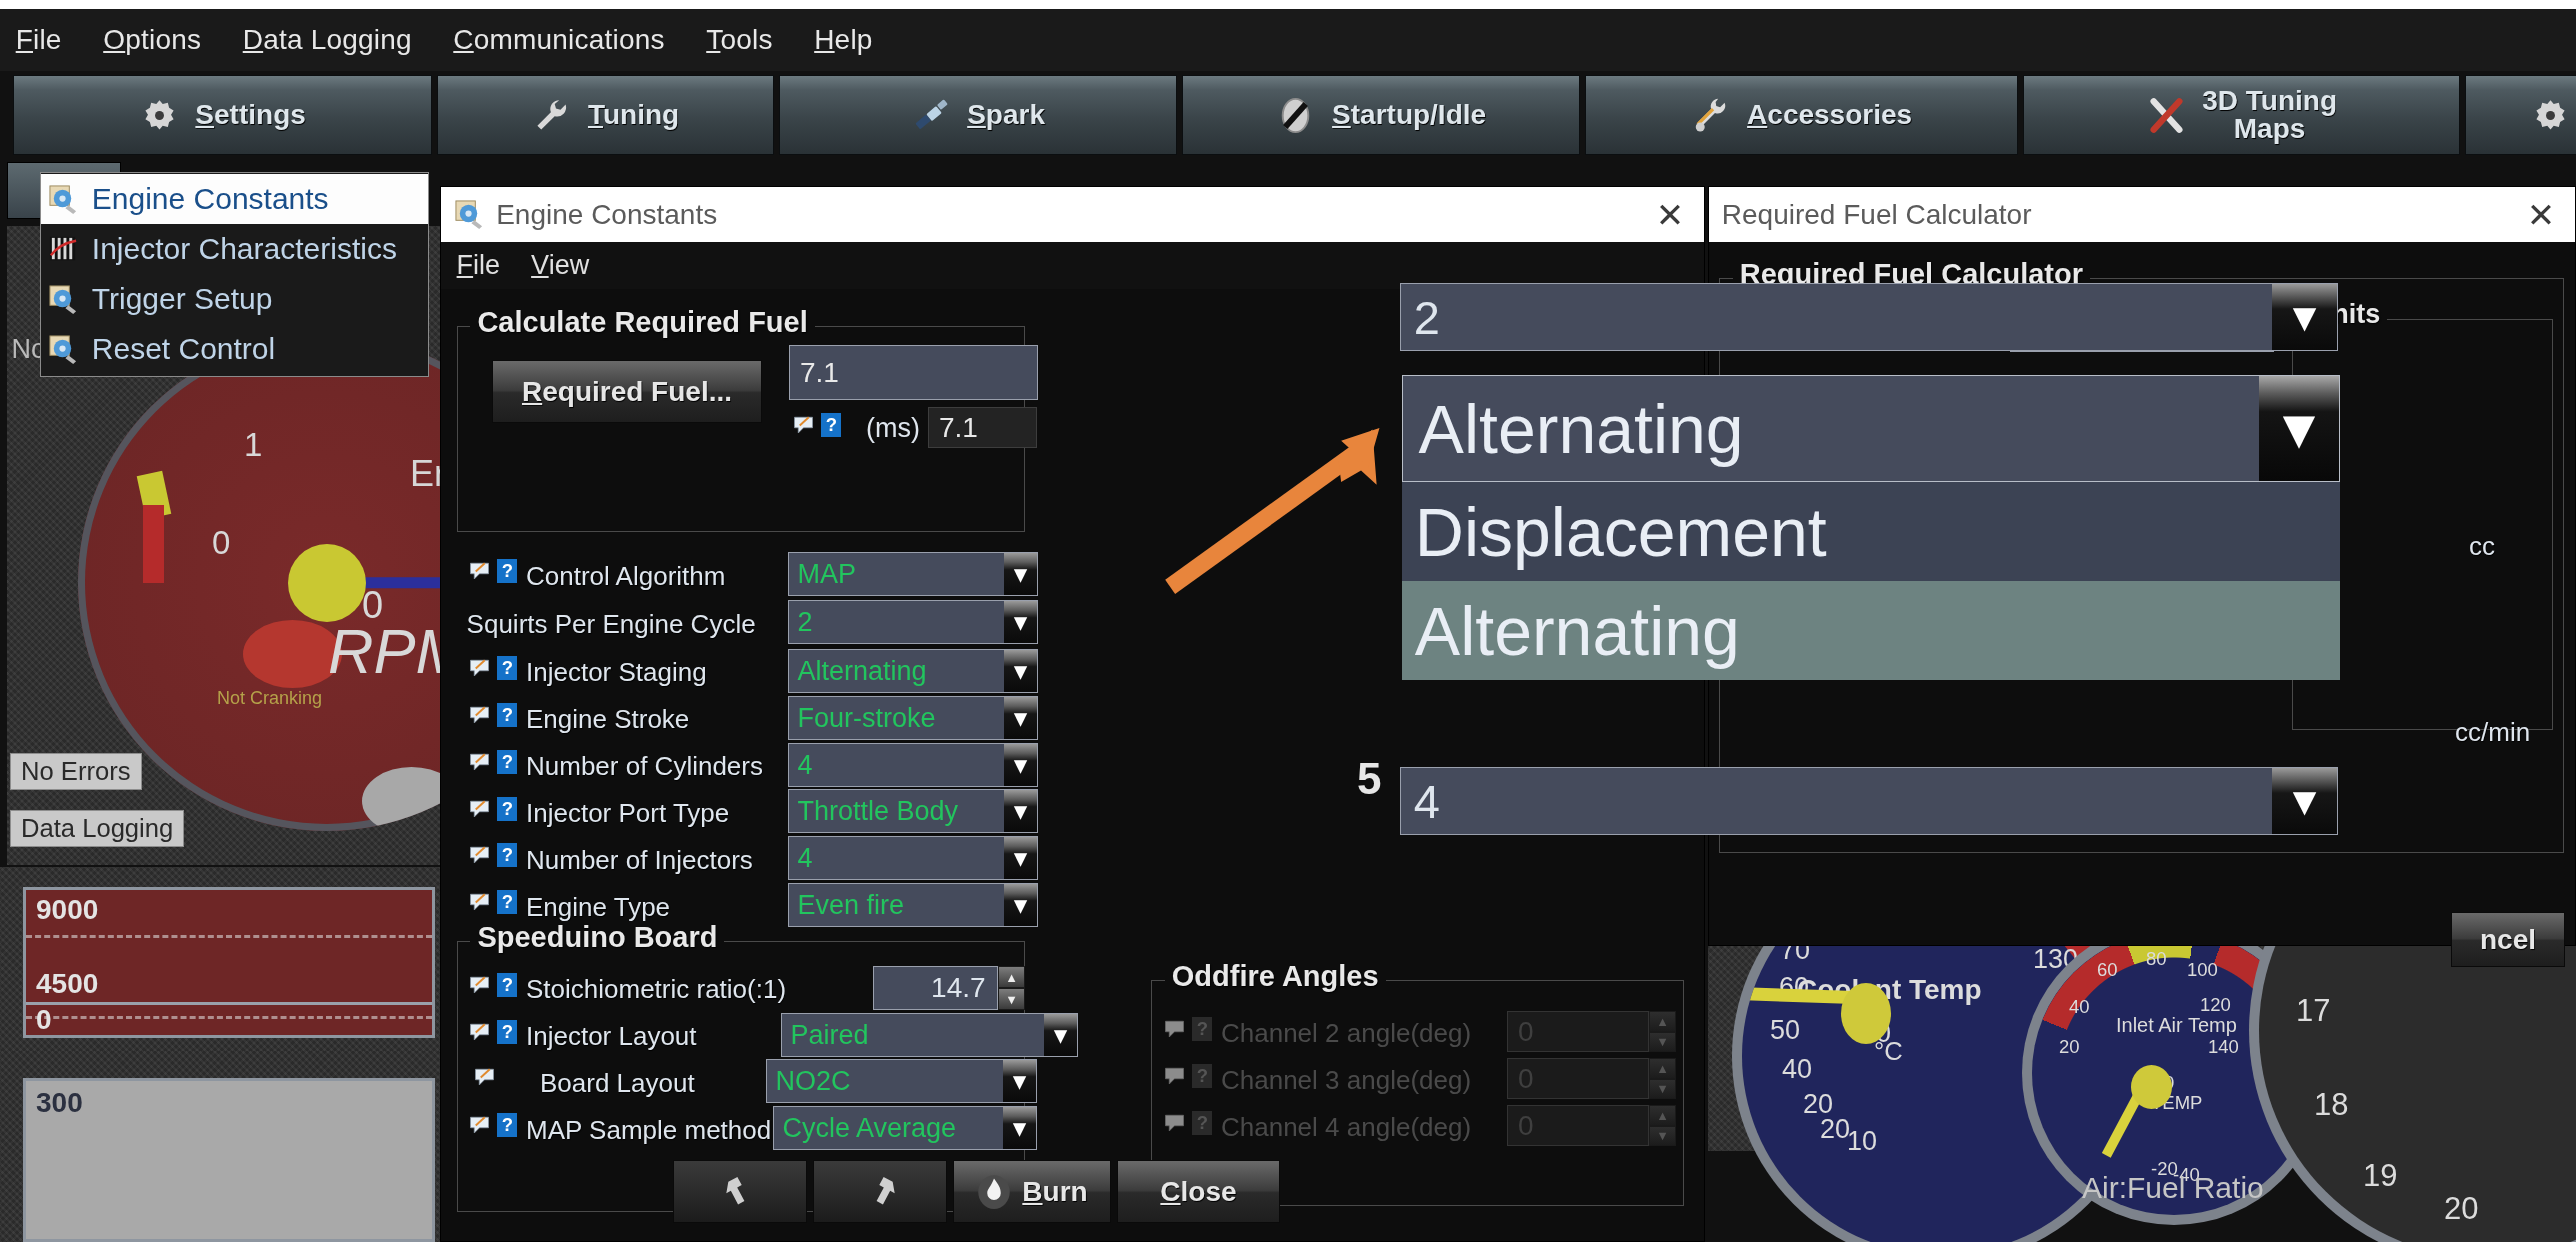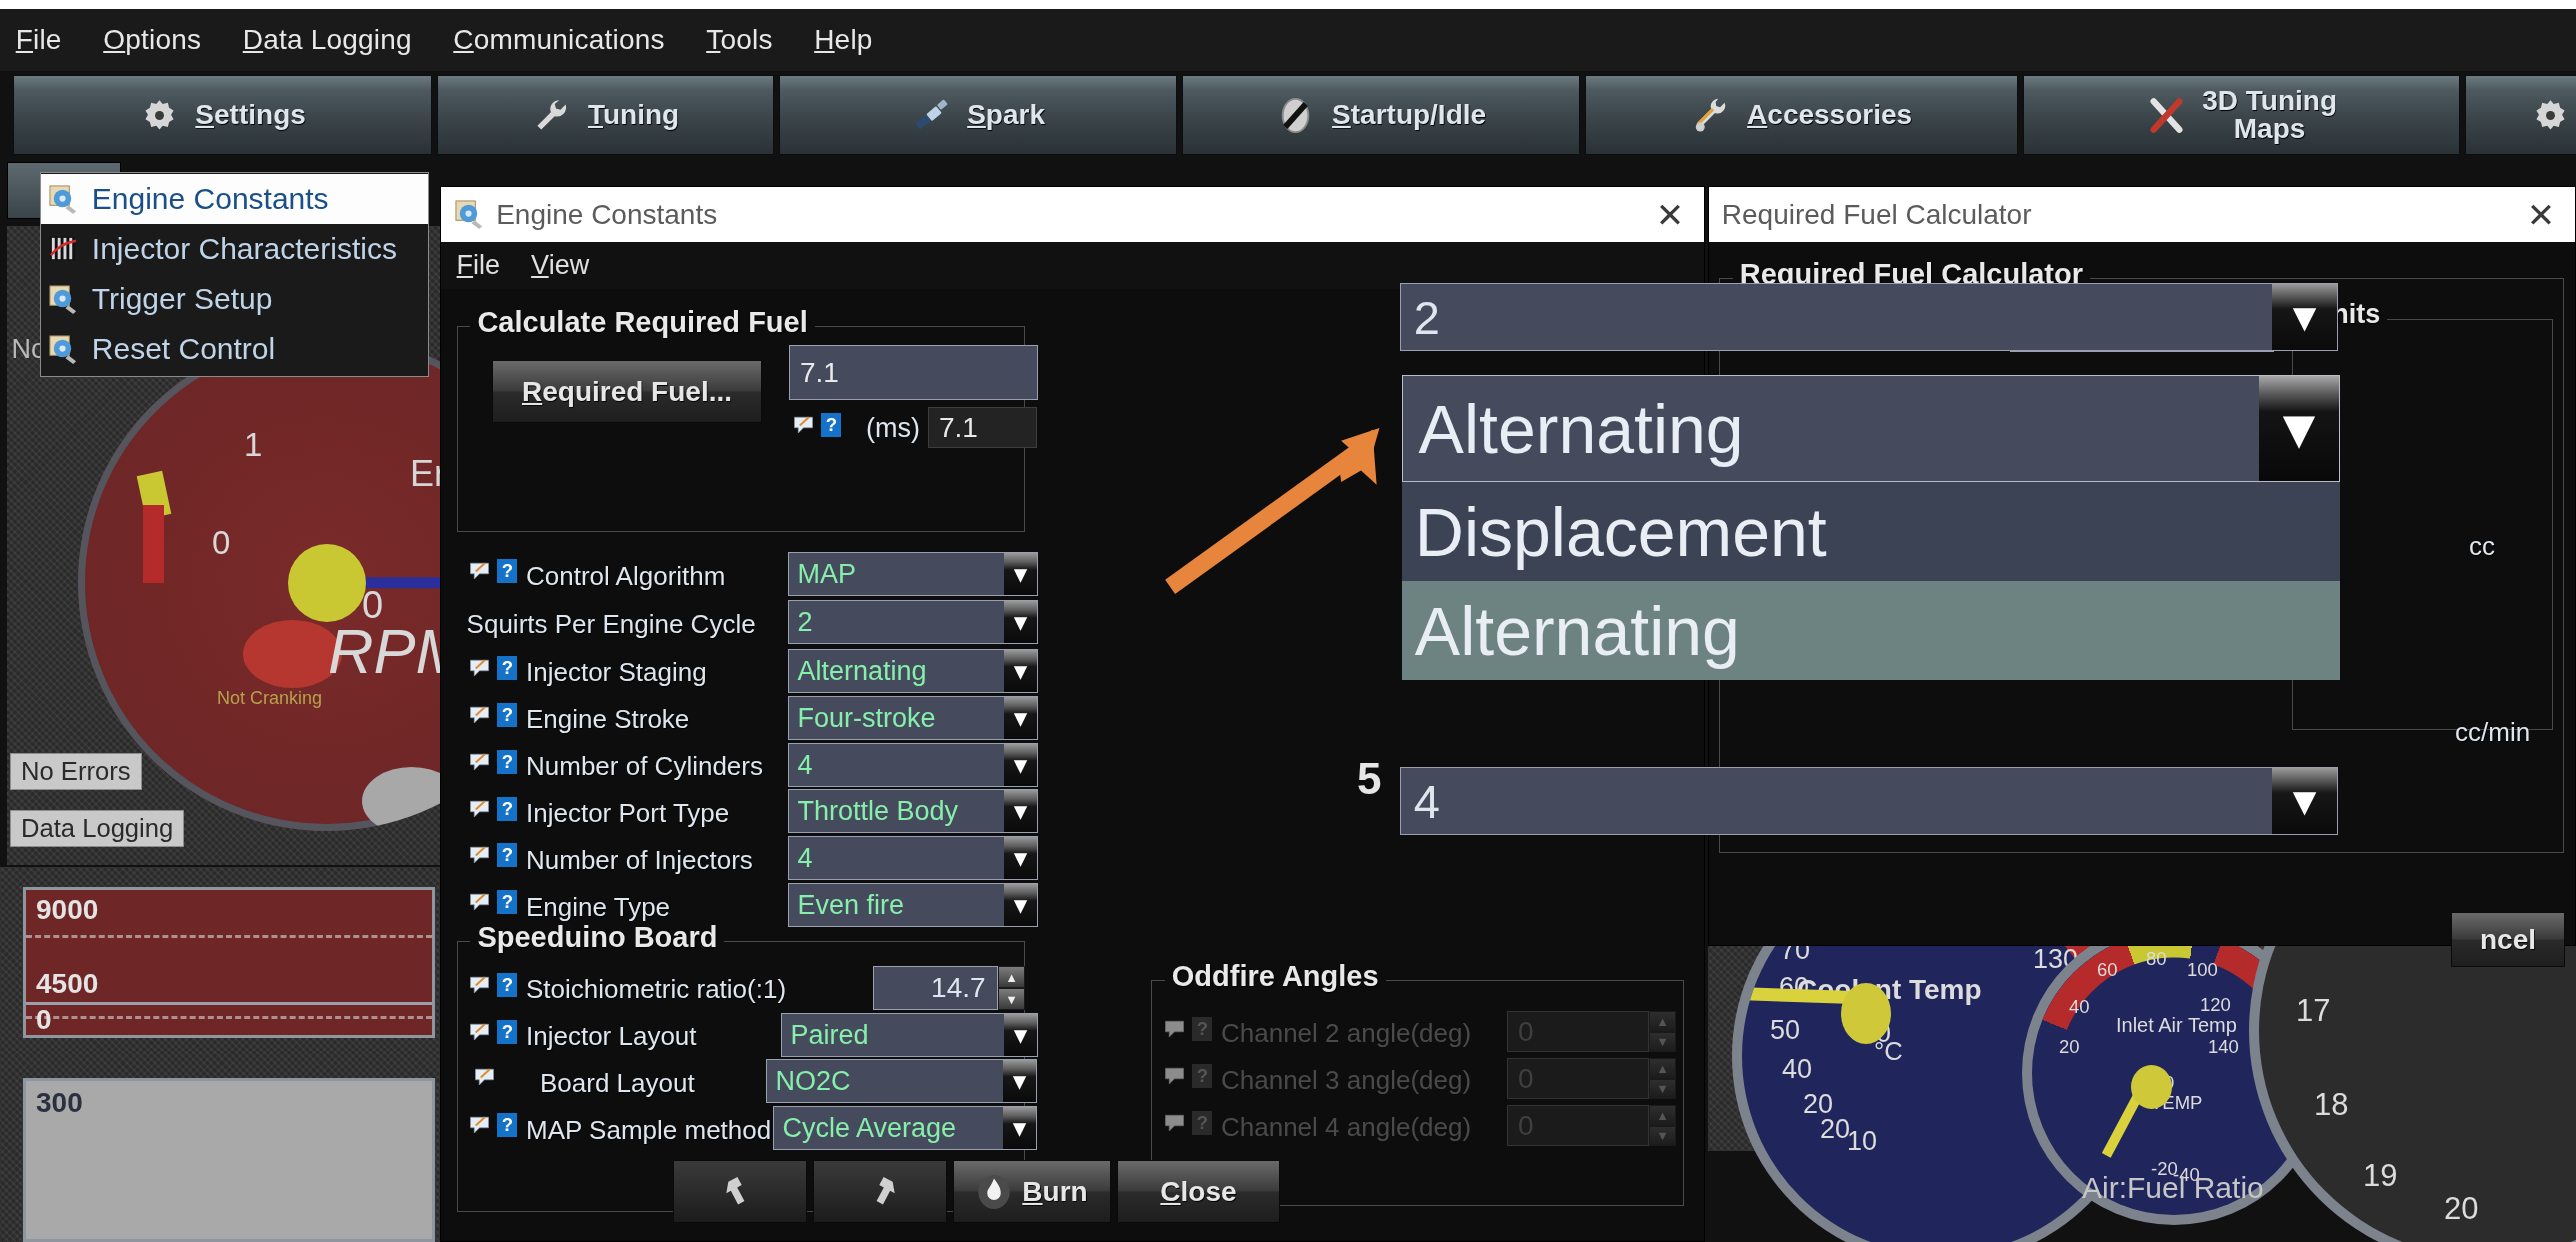--- a/index.html
+++ b/index.html
@@ -170,21 +170,21 @@
   .tfield.dim { background:#232323; border-color:#3d3d3d; }
 
   .rowlbl { position:absolute; color:#dfe6ee; font-size:26px; white-space:nowrap;
     text-shadow:0.7px 0.7px 0.7px #000; }
   .rowlbl.disabled { color:#4a4a4a; text-shadow:none; }
 
   .combo {
     position:absolute; background:#454b5c; border:0.7px solid #9aa0ad;
     display:flex; align-items:center;
   }
-  .combo .cval { flex:1; color:#86efac; font-size:27px; padding-left:8.5px; white-space:nowrap; }
+  .combo .cval { flex:1; color:#22c55e; font-size:27px; padding-left:8.5px; white-space:nowrap; }
   .combo .carrow {
     width:33px; align-self:stretch;
     background:linear-gradient(180deg,#9a9a9a 0%,#5c5c5c 22%,#161616 40%,#0a0a0a 100%);
     display:flex; align-items:center; justify-content:center;
     color:#fff; font-size:24px; font-weight:bold;
   }
 
   .spinner { position:absolute; display:flex; }
   .spinner .sv { background:#454b5c; border:0.7px solid #9aa0ad; color:#dfe6ee;
      font-size:28px; display:flex; align-items:center; justify-content:flex-end; padding-right:11.4px;padding-left:31px; }
@@ -612,21 +612,21 @@
     </div>
 
     <div class="iconpair" style="left:28px; top:833px;">
       <svg class="micon" viewBox="0 0 32 28">
           <path d="M2 3 h24 v14 h-12 l-7 7 v-7 h-5z" fill="#e6eef5" stroke="#8a97a5"></path>
           <path d="M9 14 L21 3" stroke="#e08a2e" stroke-width="2.6"></path>
         </svg>
       <div class="qicon">?</div>
     </div>
     <div class="rowlbl" style="left:85px; top:834px;">Injector Layout</div>
-    <div class="combo" style="left:340px; top:826px; width:257px; height:44px;">
+    <div class="combo" style="left:340px; top:826px; width:297px; height:44px;">
       <span class="cval">Paired</span>
       <span class="carrow">▾</span>
     </div>
 
     <div class="iconpair" style="left:33px; top:880px;">
       <svg class="micon" viewBox="0 0 32 28">
           <path d="M2 3 h24 v14 h-12 l-7 7 v-7 h-5z" fill="#e6eef5" stroke="#8a97a5"></path>
           <path d="M9 14 L21 3" stroke="#e08a2e" stroke-width="2.6"></path>
         </svg>
     </div>

